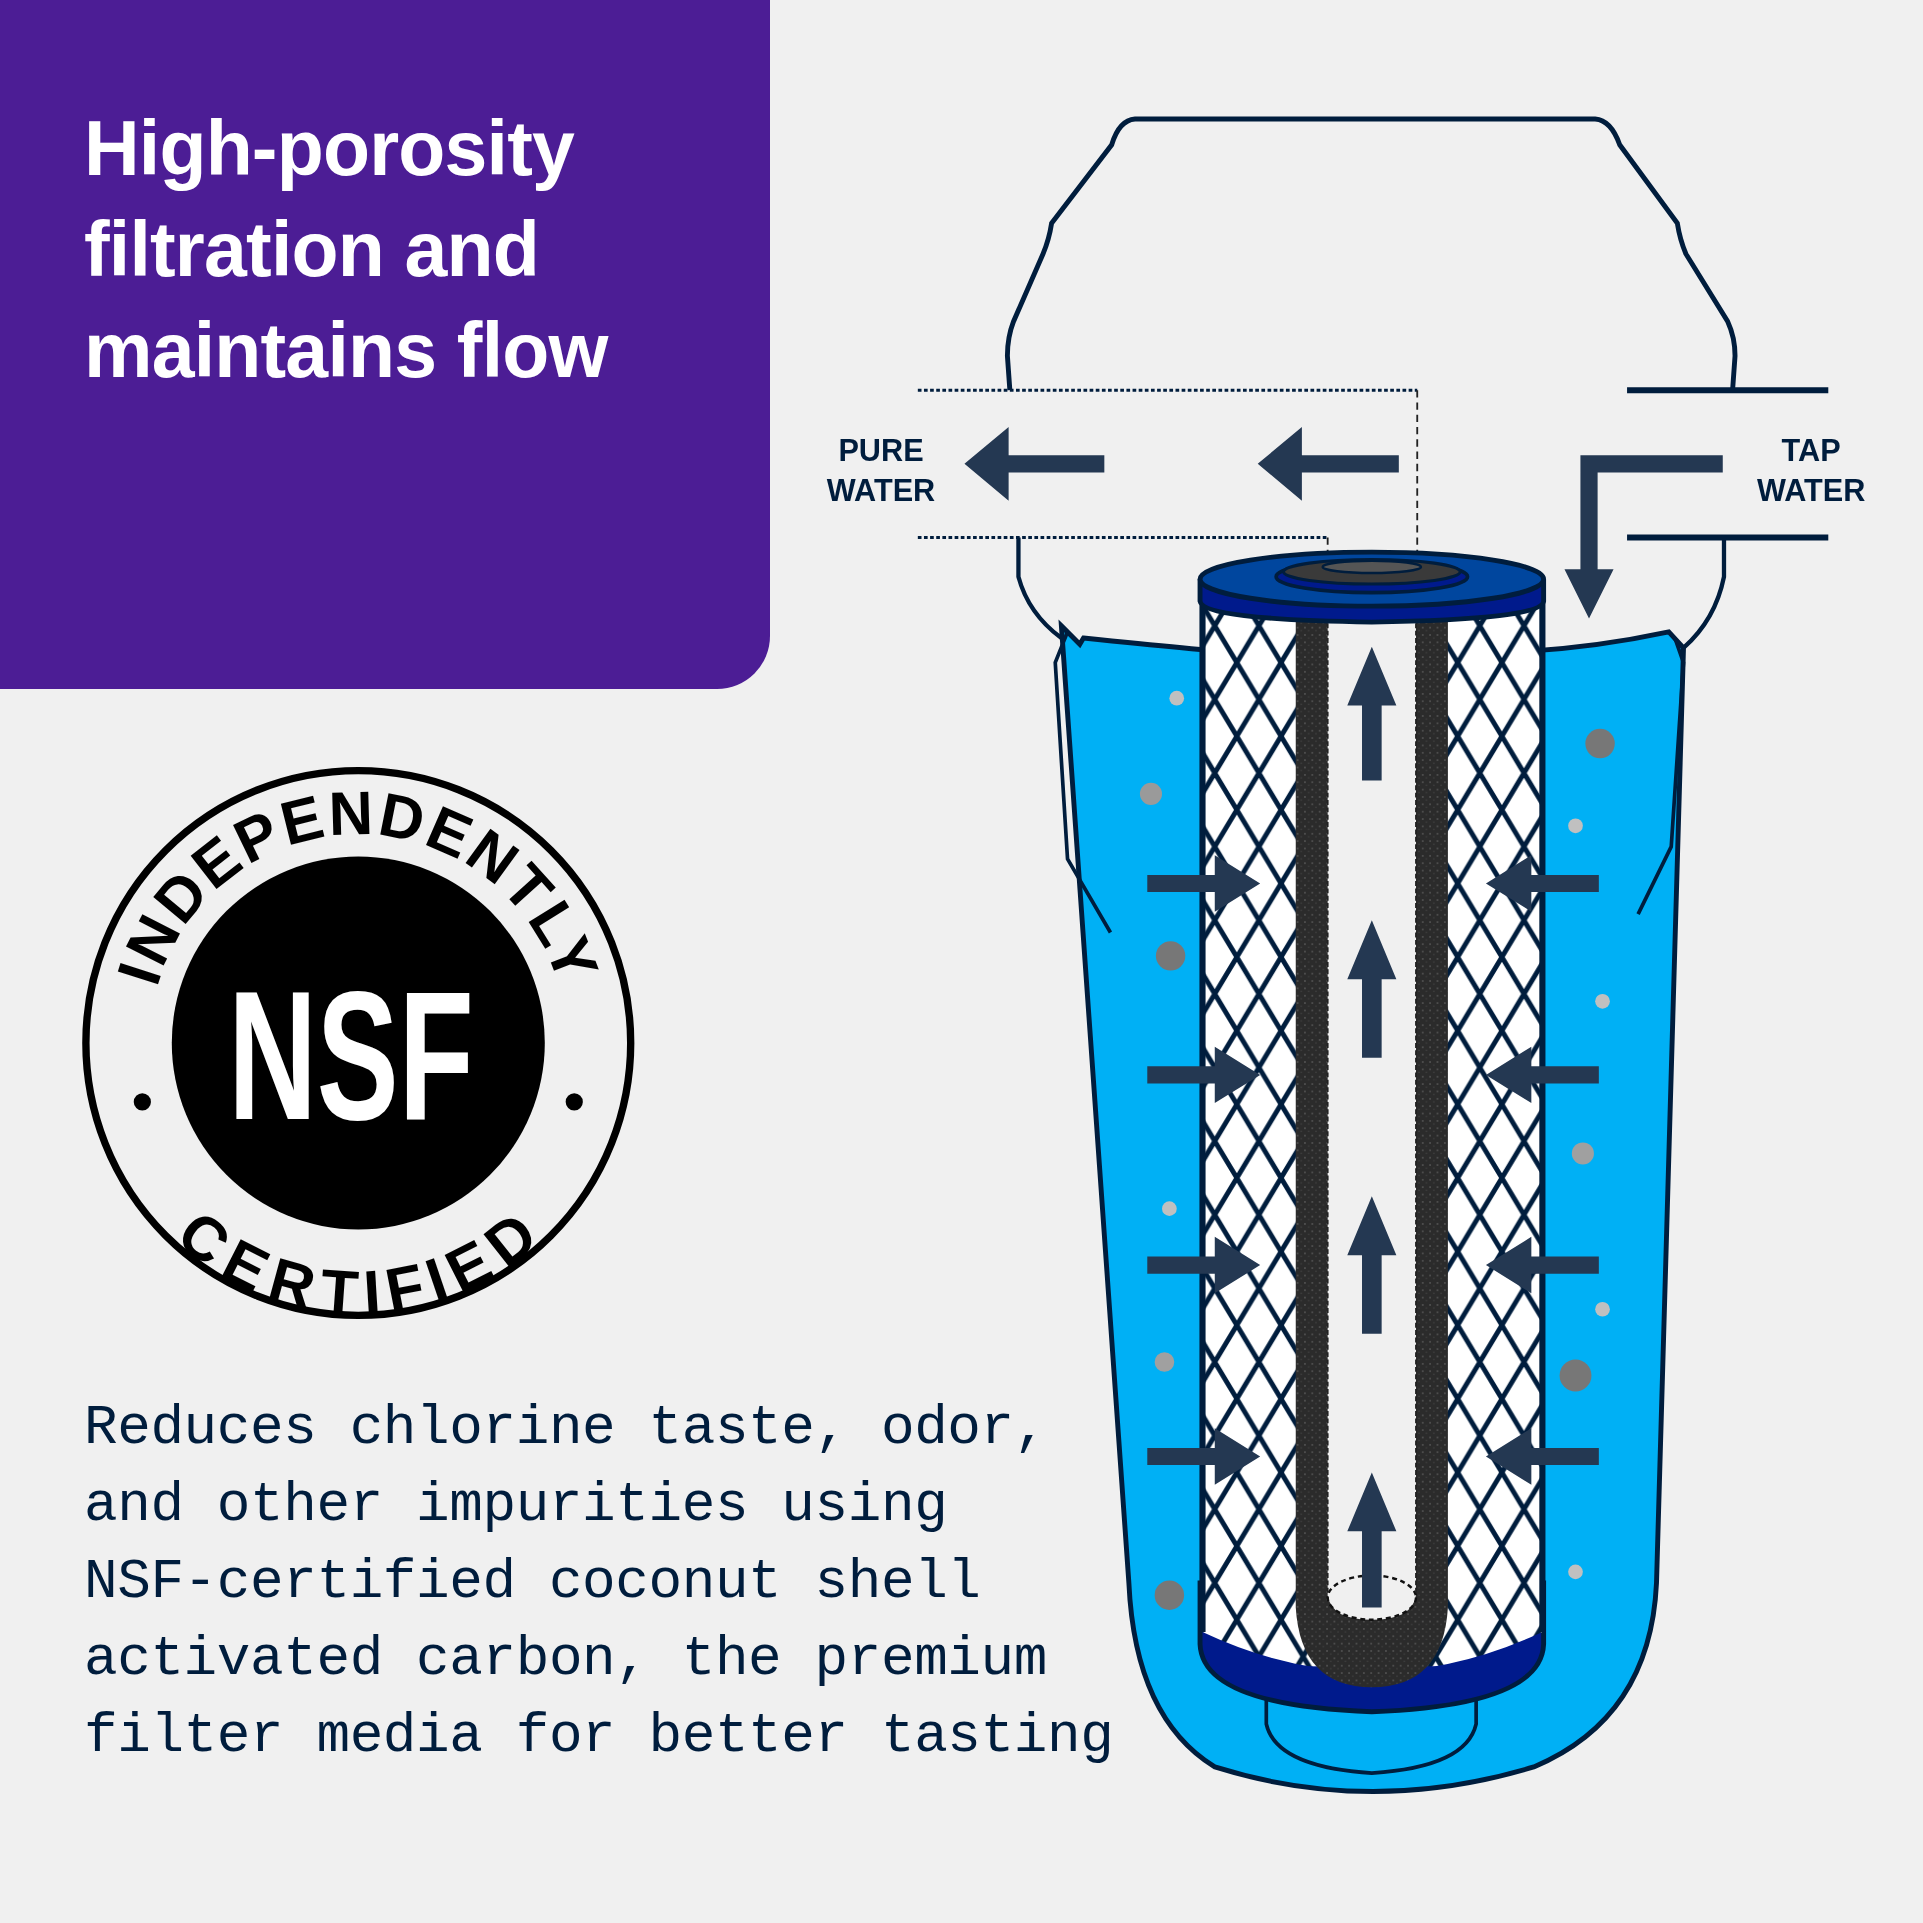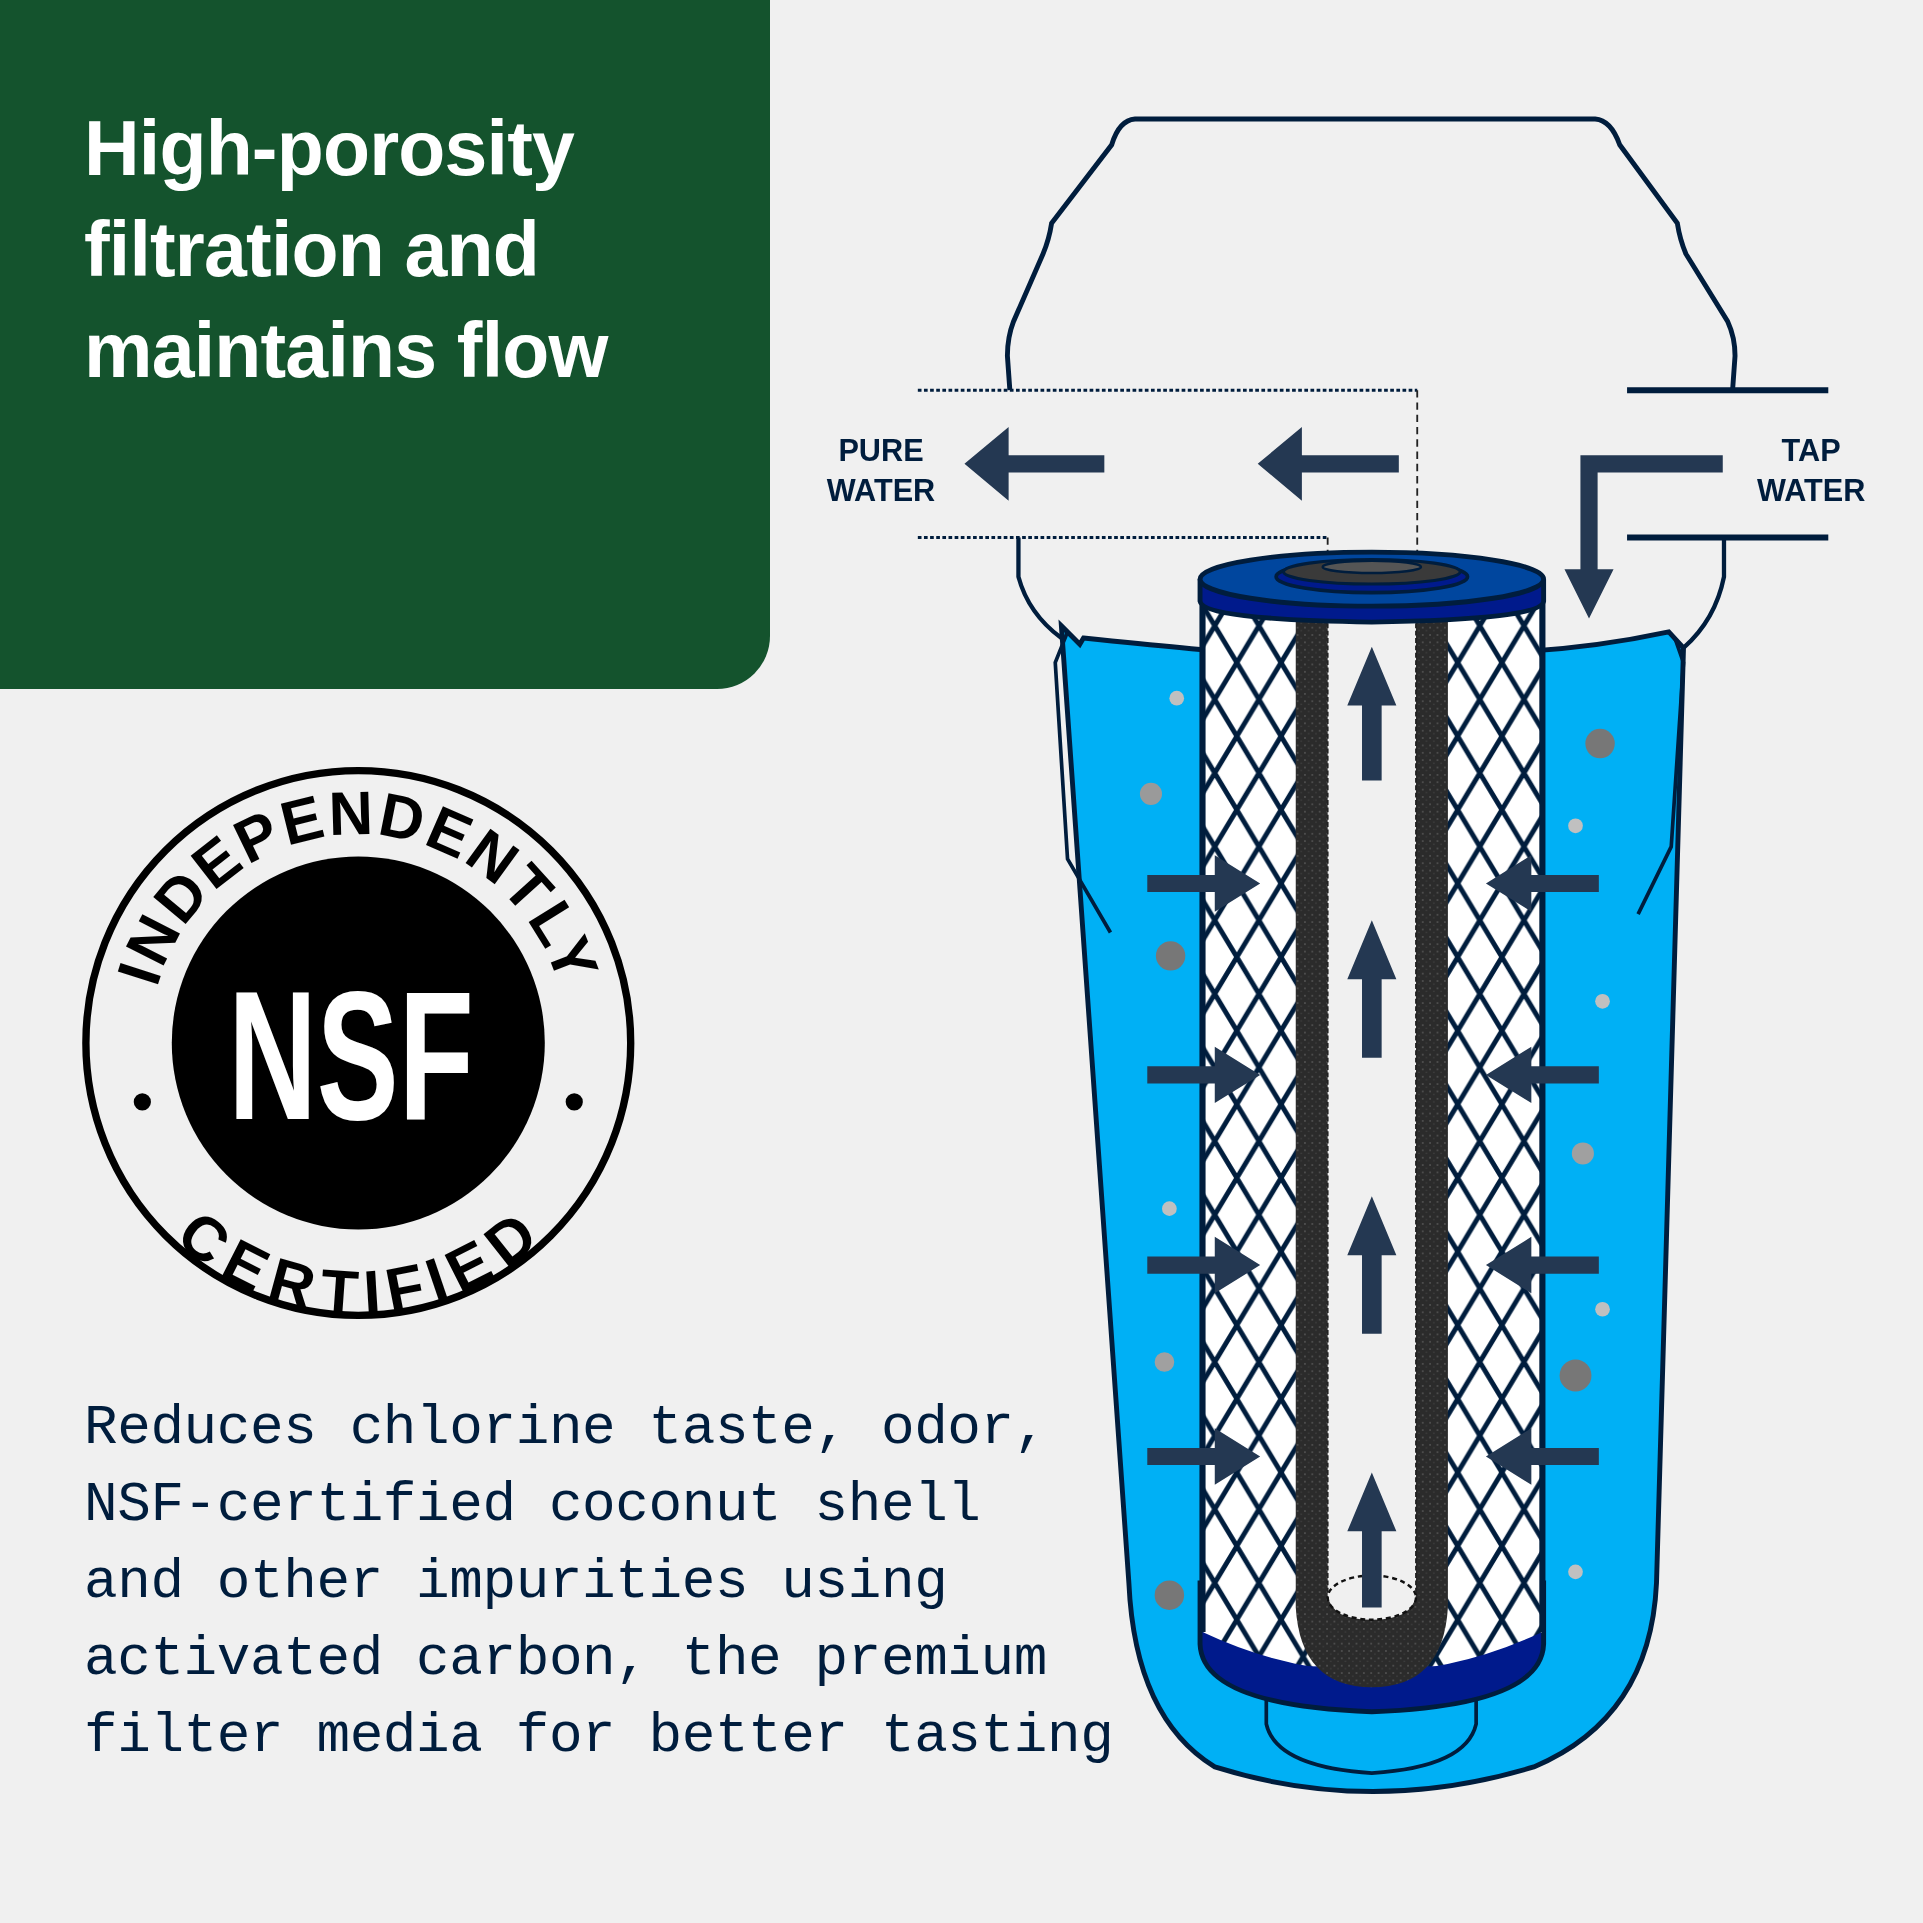--- a/index.html
+++ b/index.html
@@ -1,17 +1,17 @@
 <!DOCTYPE html>
 <html style="font-size:12px"><head>
 <meta charset="utf-8">
 <style>
   html,body{margin:0;padding:0;}
   body{width:1924px;height:1924px;background:#f0f0f0;position:relative;overflow:hidden;font-family:"Liberation Sans",sans-serif;}
-  .panel{position:absolute;left:0;top:0;width:770px;height:689px;background:#14532d;border-bottom-right-radius:53px;}
+  .panel{position:absolute;left:0;top:0;width:770px;height:689px;background:#4c1d95;border-bottom-right-radius:53px;}
   .headline{position:absolute;left:84px;top:98px;color:#fff;font-family:"Liberation Sans",sans-serif;font-weight:700;font-size:77px;line-height:101px;letter-spacing:-0.8px;}
   .headline div{white-space:nowrap;}
   .body-text{position:absolute;left:84px;top:1390px;color:#001d3d;font-family:Liberation Mono, monospace;font-size:56px;line-height:77px;letter-spacing:-0.4px;}
   .body-text div{white-space:nowrap;}
   svg.diagram{position:absolute;left:0;top:0;width:1924px;height:1924px;}
   .lbl{font-family:"Liberation Sans",sans-serif;font-weight:700;font-size:25px;fill:#001d3d;}
   .badge-text{font-family:"Liberation Sans",sans-serif;font-weight:700;font-size:50px;fill:#000;letter-spacing:2px;}
   .nsf{font-family:"Liberation Sans",sans-serif;font-weight:700;font-size:150px;fill:#fff;}
 </style>
 </head>
@@ -147,18 +147,18 @@
     <text class="badge-text" font-size="50"><textPath href="#arcTop" startOffset="50%" text-anchor="middle">INDEPENDENTLY</textPath></text>
     <text class="badge-text" font-size="50"><textPath href="#arcBottom" startOffset="50%" text-anchor="middle" dominant-baseline="hanging">CERTIFIED</textPath></text>
     <circle cx="116" cy="898" r="7" fill="#000"></circle>
     <circle cx="468" cy="898" r="7" fill="#000"></circle>
     <text class="nsf" x="286" y="912" text-anchor="middle" textLength="200" lengthAdjust="spacingAndGlyphs">NSF</text>
   </g>
 </svg>
 
 <div class="body-text">
   <div>Reduces chlorine taste, odor,</div>
+  <div>and other impurities using</div>
   <div>NSF-certified coconut shell</div>
-  <div>and other impurities using</div>
   <div>activated carbon, the premium</div>
   <div>filter media for better tasting</div>
 </div>
 
 
 </body></html>

